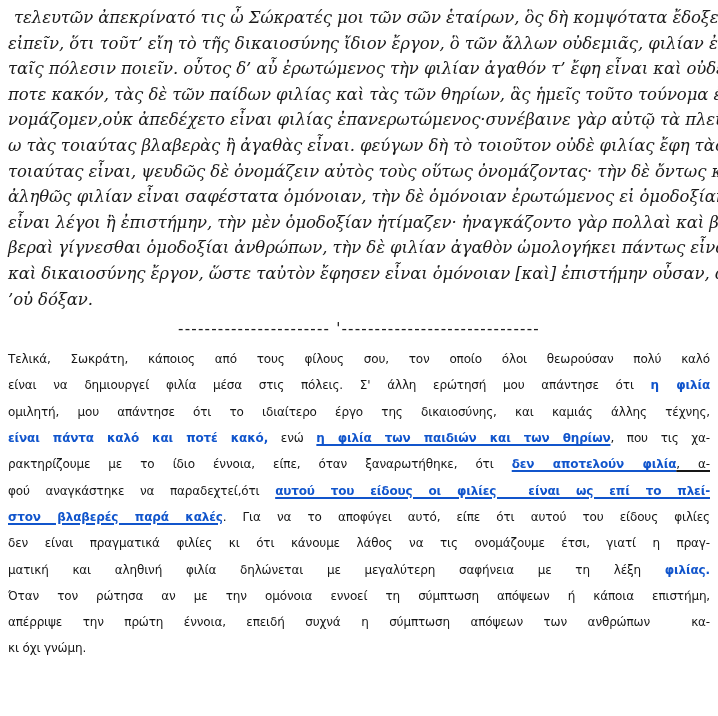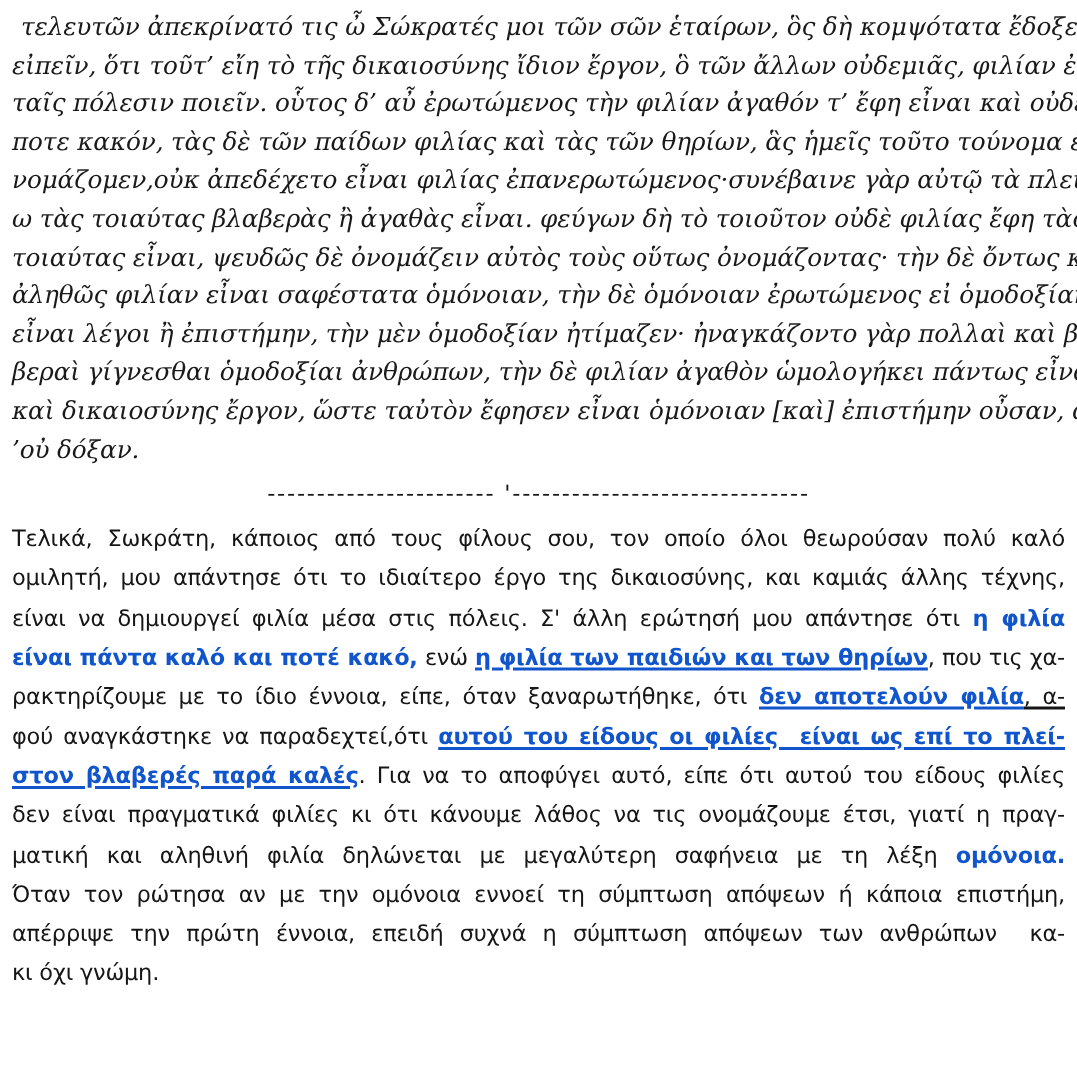--- a/index.html
+++ b/index.html
@@ -35,21 +35,21 @@
     font-family: "DejaVu Sans", sans-serif;
     font-size: 15px;
     letter-spacing: 1.2px;
     text-align: center;
     color: #1a1a1a;
     line-height: 34px;
     height: 34px;
   }
   .translation {
     font-family: "DejaVu Sans", sans-serif;
-    font-size: 15px;
+    font-size: 12px;
     color: #161616;
     letter-spacing: -0.15px;
   }
   .translation .line {
     line-height: 26.3px;
     text-align: justify;
     text-align-last: justify;
     white-space: nowrap;
   }
   .translation .line.last {
@@ -77,24 +77,24 @@
     <div class="line">εἶναι λέγοι ἢ ἐπιστήμην, τὴν μὲν ὁμοδοξίαν ἠτίμαζεν· ἠναγκάζοντο γὰρ πολλαὶ καὶ βλα-</div>
     <div class="line">βεραὶ γίγνεσθαι ὁμοδοξίαι ἀνθρώπων, τὴν δὲ φιλίαν ἀγαθὸν ὡμολογήκει πάντως εἶναι</div>
     <div class="line">καὶ δικαιοσύνης ἔργον, ὥστε ταὐτὸν ἔφησεν εἶναι ὁμόνοιαν [καὶ] ἐπιστήμην οὖσαν, ἀλλ</div>
     <div class="line last">’οὐ δόξαν.</div>
   </div>
 
 <div class="divider">----------------------- '------------------------------</div>
 
 <div class="translation">
     <div class="line"><span class="r">Τελικά, Σωκράτη, κάποιος από τους φίλους σου, τον οποίο όλοι θεωρούσαν πολύ καλό</span></div>
+    <div class="line"><span class="r">είναι να δημιουργεί φιλία μέσα στις πόλεις. Σ' άλλη ερώτησή μου απάντησε ότι </span><span class="rb">η φιλία</span></div>
     <div class="line"><span class="r">ομιλητή, μου απάντησε ότι το ιδιαίτερο έργο της δικαιοσύνης, και καμιάς άλλης τέχνης,</span></div>
-    <div class="line"><span class="r">είναι να δημιουργεί φιλία μέσα στις πόλεις. Σ' άλλη ερώτησή μου απάντησε ότι </span><span class="rb">η φιλία</span></div>
     <div class="line"><span class="rb">είναι πάντα καλό και ποτέ κακό,</span><span class="r"> ενώ </span><span class="rbu">η φιλία των παιδιών και των θηρίων</span><span class="r">, που τις χα-</span></div>
     <div class="line"><span class="r">ρακτηρίζουμε με το ίδιο έννοια, είπε, όταν ξαναρωτήθηκε, ότι </span><span class="rbu">δεν αποτελούν φιλία</span><span class="rku">, α-</span></div>
     <div class="line"><span class="r">φού αναγκάστηκε να παραδεχτεί,ότι </span><span class="rbu">αυτού του είδους οι φιλίες&nbsp; είναι ως επί το πλεί-</span></div>
     <div class="line"><span class="rbu">στον βλαβερές παρά καλές</span><span class="r">. Για να το αποφύγει αυτό, είπε ότι αυτού του είδους φιλίες</span></div>
     <div class="line"><span class="r">δεν είναι πραγματικά φιλίες κι ότι κάνουμε λάθος να τις ονομάζουμε έτσι, γιατί η πραγ-</span></div>
-    <div class="line"><span class="r">ματική και αληθινή φιλία δηλώνεται με μεγαλύτερη σαφήνεια με τη λέξη </span><span class="rb">ομόνοια.</span></div>
+    <div class="line"><span class="r">ματική και αληθινή φιλία δηλώνεται με μεγαλύτερη σαφήνεια με τη λέξη </span><span class="rb">φιλίας.</span></div>
     <div class="line"><span class="r">Όταν τον ρώτησα αν με την ομόνοια εννοεί τη σύμπτωση απόψεων ή κάποια επιστήμη,</span></div>
     <div class="line"><span class="r">απέρριψε την πρώτη έννοια, επειδή συχνά η σύμπτωση απόψεων των ανθρώπων&nbsp; κα-</span></div>
     <div class="line last"><span class="r">κι όχι γνώμη.</span></div>
   </div>
 
 </body></html>

